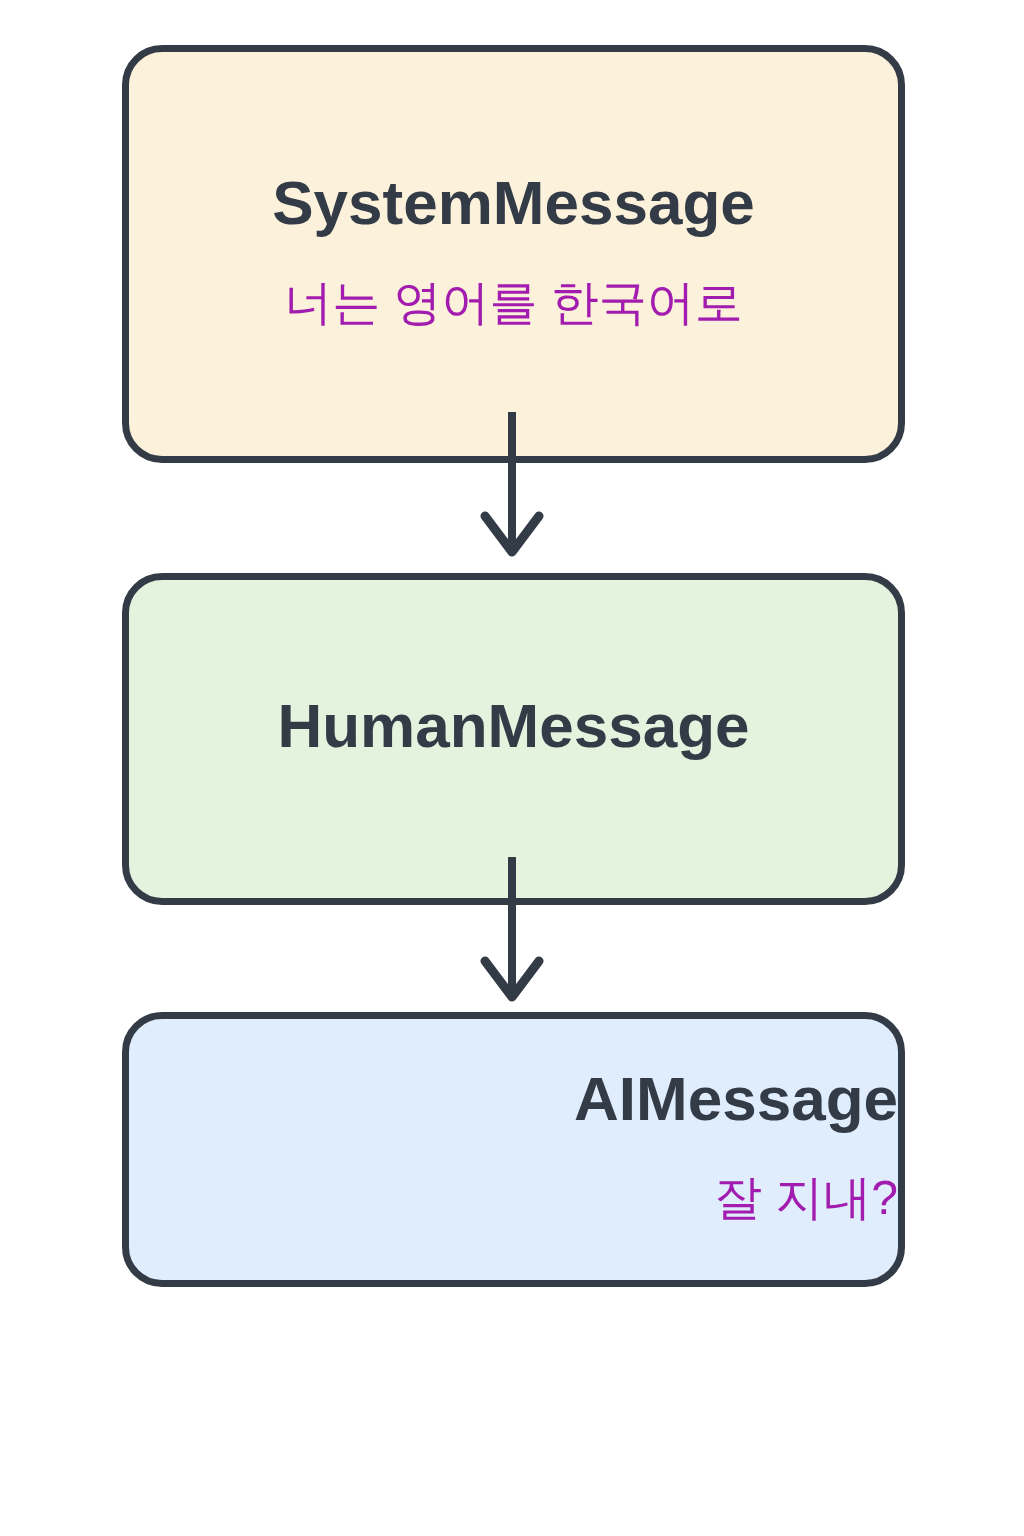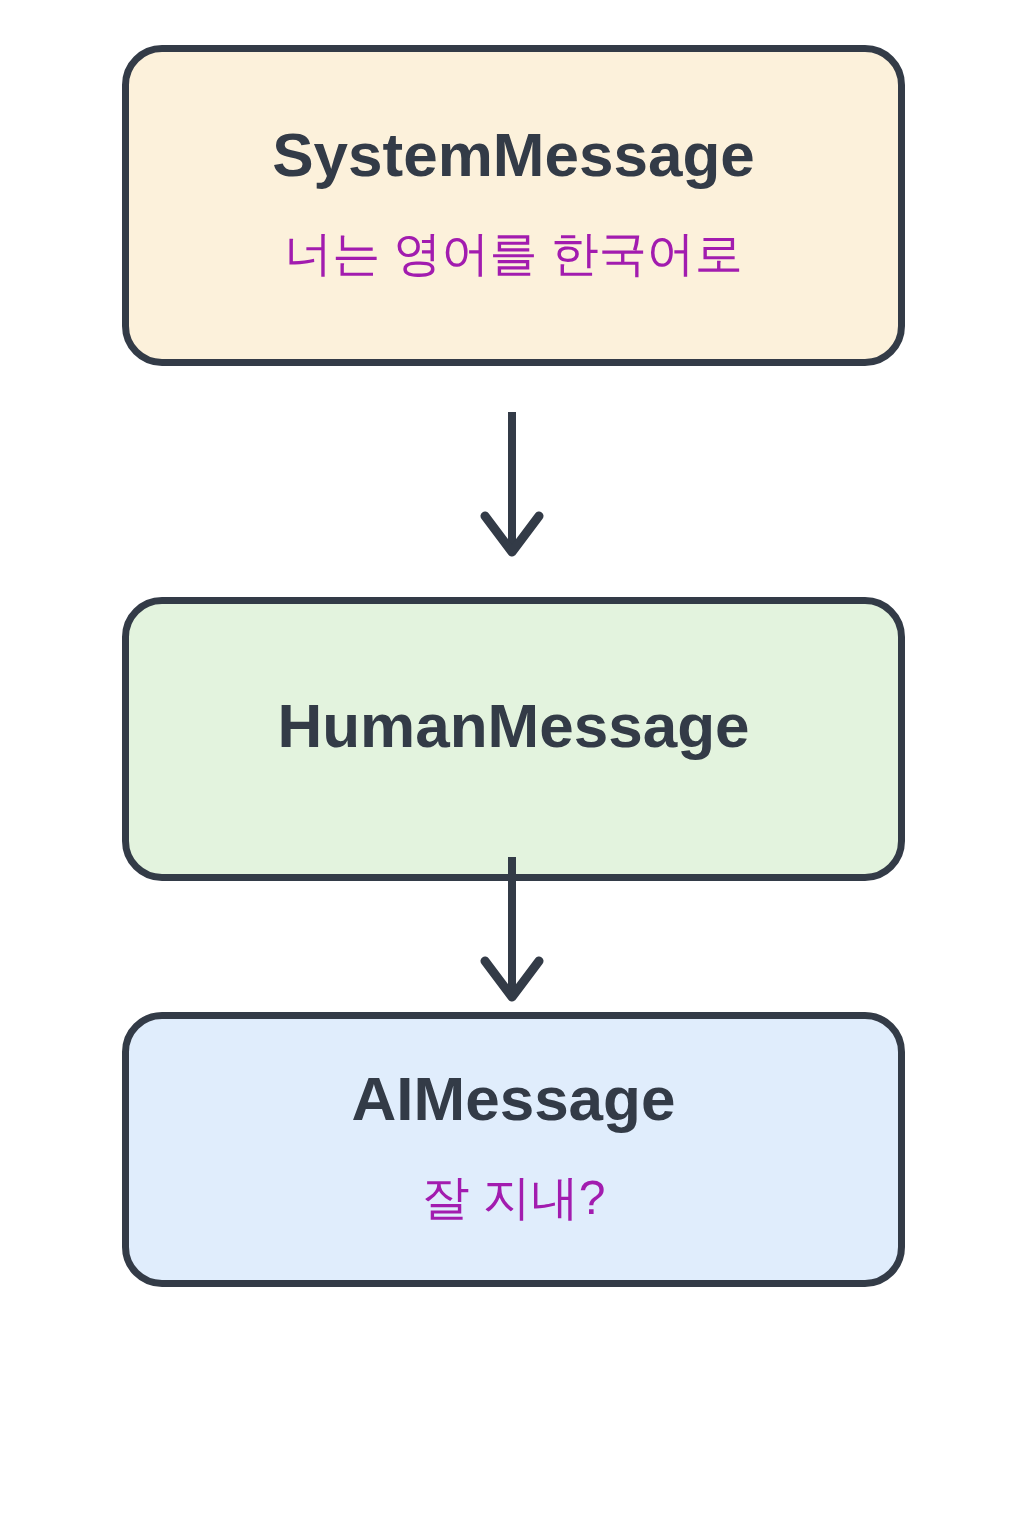--- a/index.html
+++ b/index.html
@@ -22,23 +22,23 @@
     width: 783px;
     box-sizing: border-box;
     border: 7px solid #333B47;
     border-radius: 40px;
     display: flex;
     flex-direction: column;
     align-items: center;
     justify-content: center;
     text-align: center;
   }
-  .node-system { top: 45px;   height: 321px; }
-  .node-human  { top: 597px;  height: 284px; }
-  .node-ai     { top: 1012px; height: 275px; }
+  .node-system { top: 45px;   height: 418px; }
+  .node-human  { top: 573px;  height: 332px; }
+  .node-ai     { top: 1012px; height: 275px; align-items: flex-end; }
   .node-title {
     font-size: 62px;
     font-weight: 700;
     line-height: 1.15;
     letter-spacing: 0px;
     color: #333B47;
     margin-bottom: 26px;
   }
   .node-line {
     font-size: 48px;

